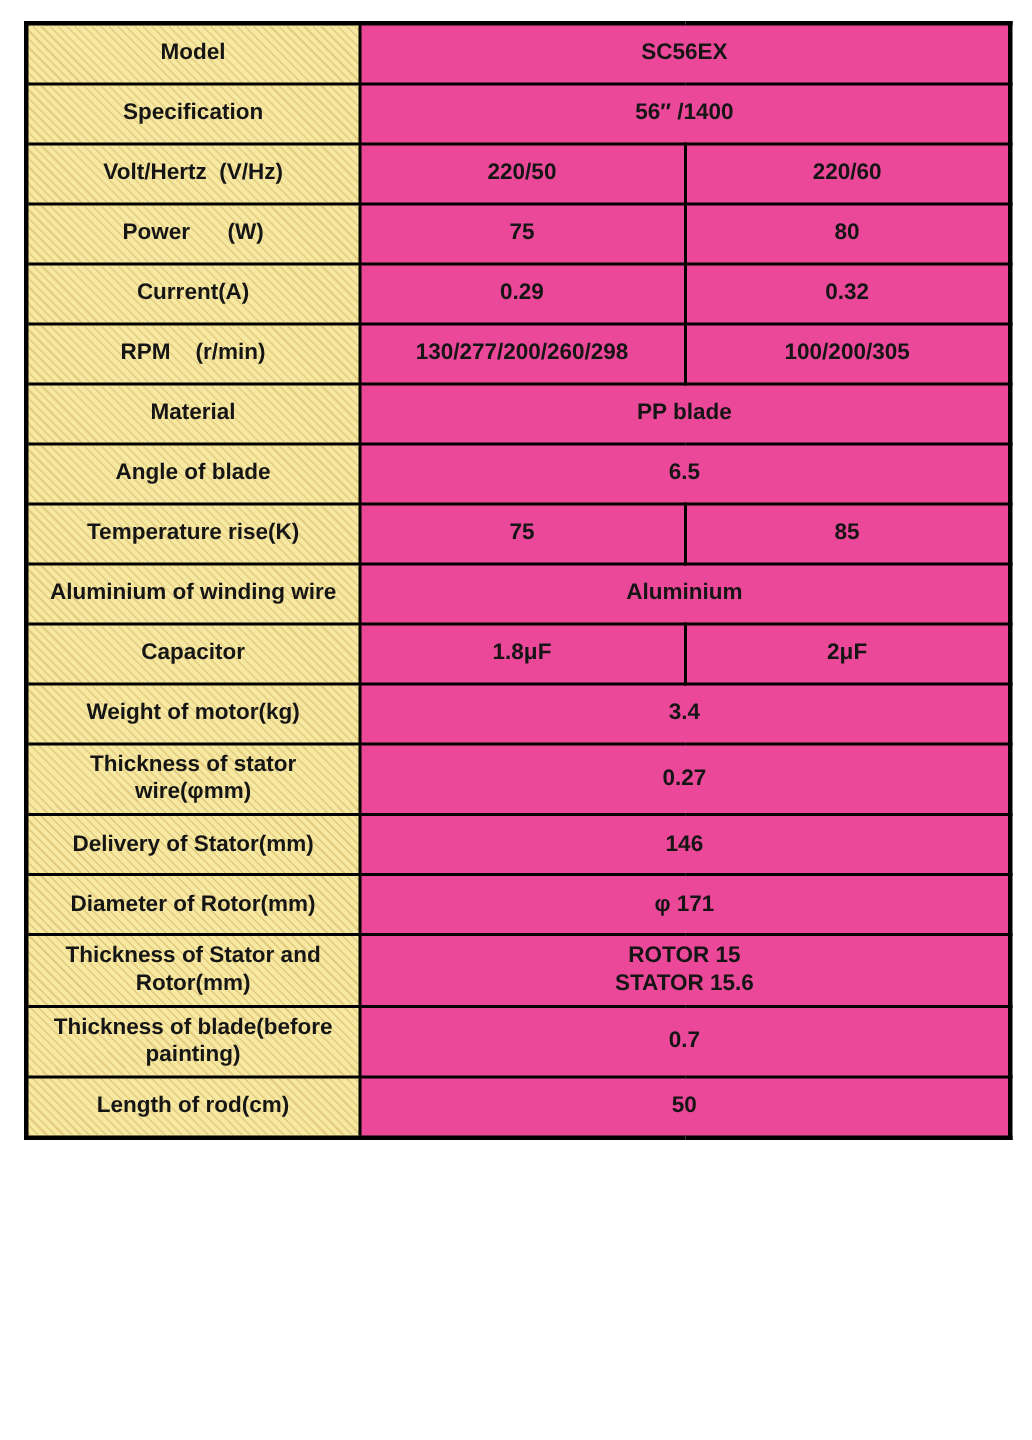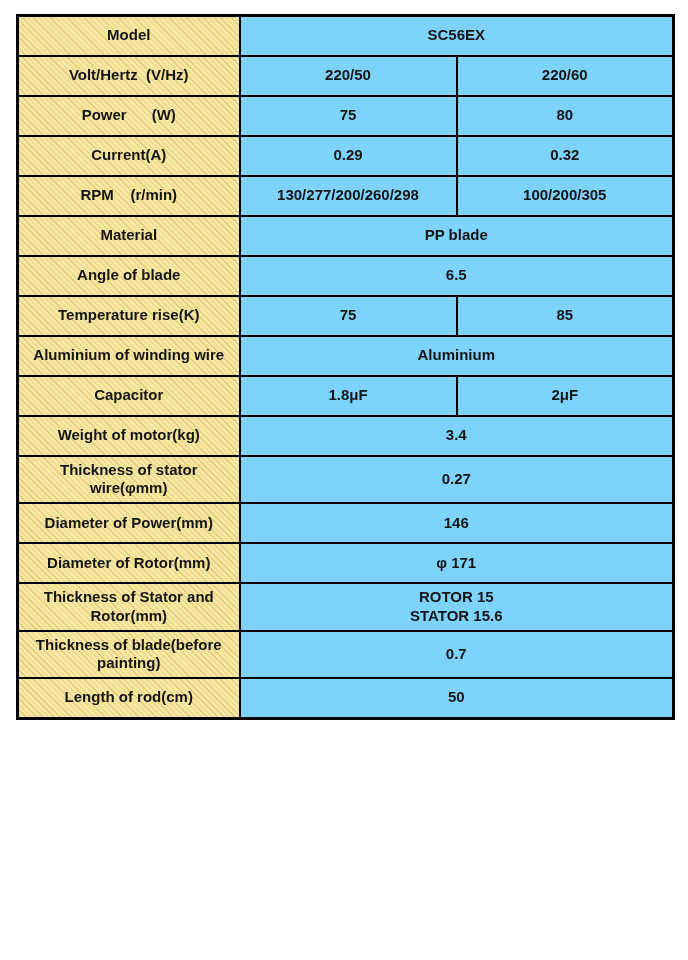--- a/index.html
+++ b/index.html
@@ -33,38 +33,42 @@
     background-image: repeating-linear-gradient(
       45deg,
       rgba(205,175,95,0.55) 0px,
       rgba(205,175,95,0.55) 1px,
       rgba(0,0,0,0) 1px,
       rgba(0,0,0,0) 4px
     );
     text-align: center;
   }
   td.value-cell {
-    background: #7dd3fc;
+    background: #ec4899;
     white-space: pre-line;
   }
 </style>
 </head>
 <body>
 
 <div class="page">
   <table class="spec-table">
     <colgroup>
       <col style="width:222px">
       <col style="width:217px">
       <col style="width:217px">
     </colgroup>
     <tbody id="spec-body">
         <tr>
           <td class="label-cell">Model</td>
           <td class="value-cell" colspan="2">SC56EX</td>
+        </tr>
+        <tr>
+          <td class="label-cell">Specification</td>
+          <td class="value-cell" colspan="2">56″ /1400</td>
         </tr>
         <tr>
           <td class="label-cell">Volt/Hertz&nbsp;&nbsp;(V/Hz)</td>
           <td class="value-cell">220/50</td>
           <td class="value-cell">220/60</td>
         </tr>
         <tr>
           <td class="label-cell">Power&nbsp;&nbsp;&nbsp;&nbsp;&nbsp;&nbsp;(W)</td>
           <td class="value-cell">75</td>
           <td class="value-cell">80</td>
@@ -103,21 +107,21 @@
         </tr>
         <tr>
           <td class="label-cell">Weight of motor(kg)</td>
           <td class="value-cell" colspan="2">3.4</td>
         </tr>
         <tr>
           <td class="label-cell">Thickness of stator wire(φmm)</td>
           <td class="value-cell" colspan="2">0.27</td>
         </tr>
         <tr>
-          <td class="label-cell">Diameter of Power(mm)</td>
+          <td class="label-cell">Delivery of Stator(mm)</td>
           <td class="value-cell" colspan="2">146</td>
         </tr>
         <tr>
           <td class="label-cell">Diameter of Rotor(mm)</td>
           <td class="value-cell" colspan="2">φ 171</td>
         </tr>
         <tr>
           <td class="label-cell">Thickness of Stator and Rotor(mm)</td>
           <td class="value-cell" colspan="2">ROTOR 15
 STATOR 15.6</td>

